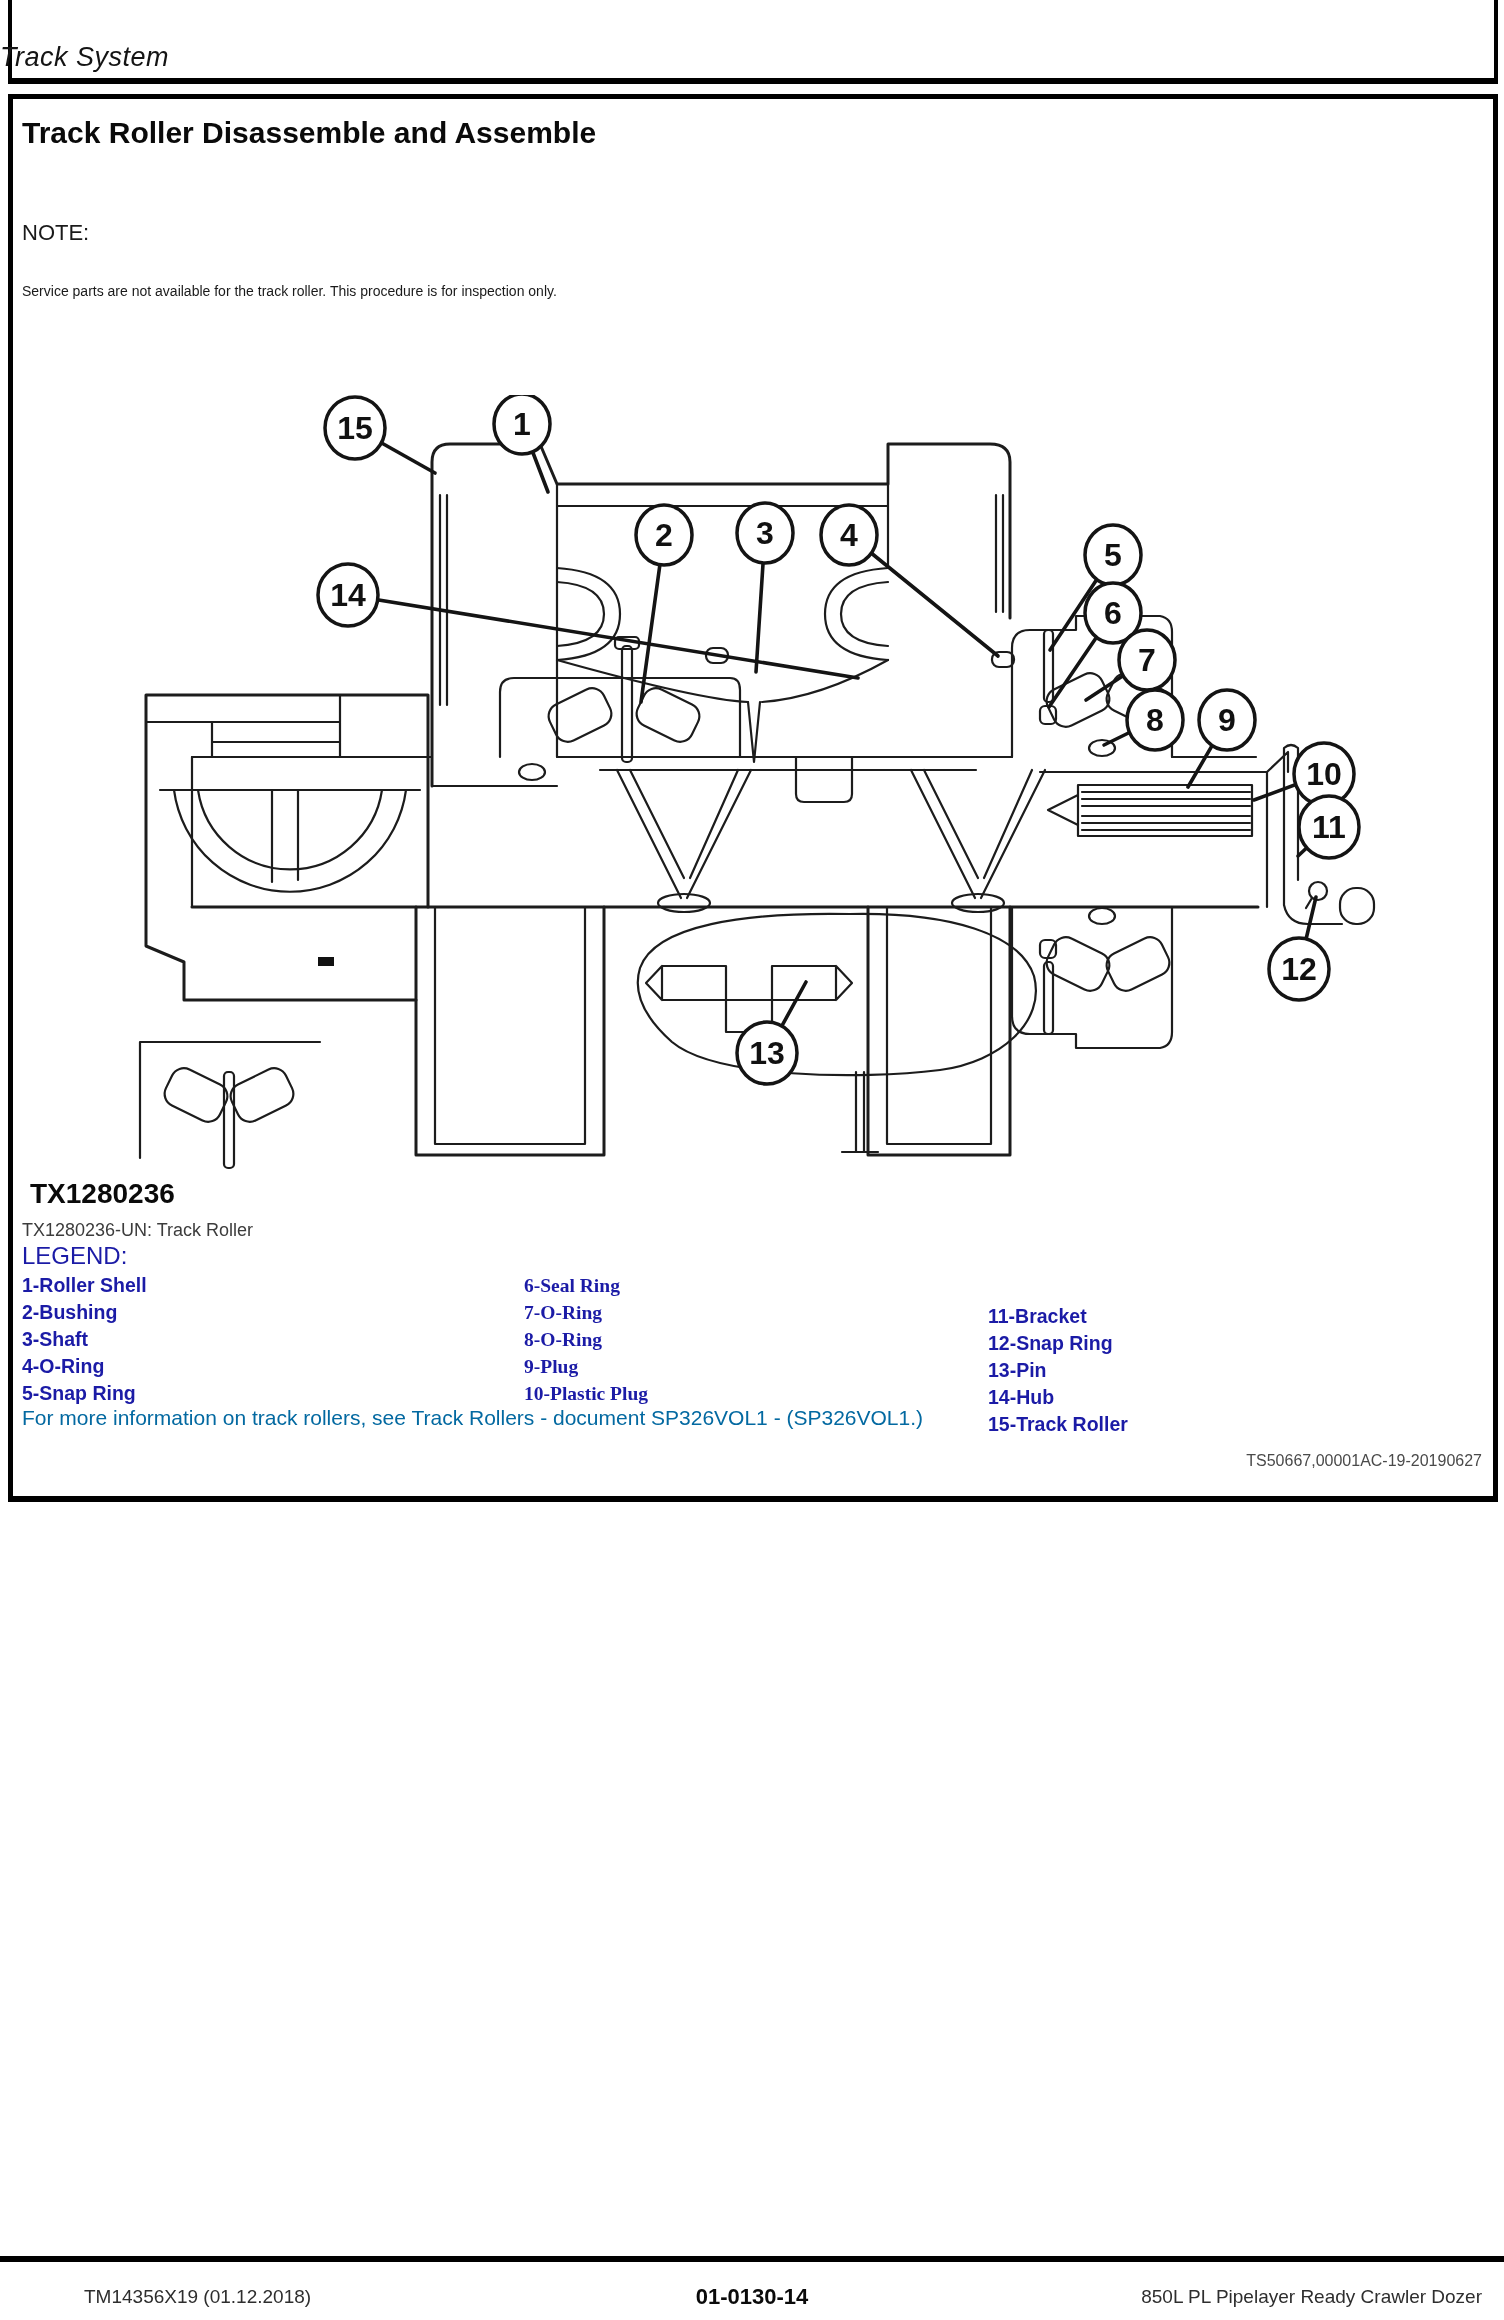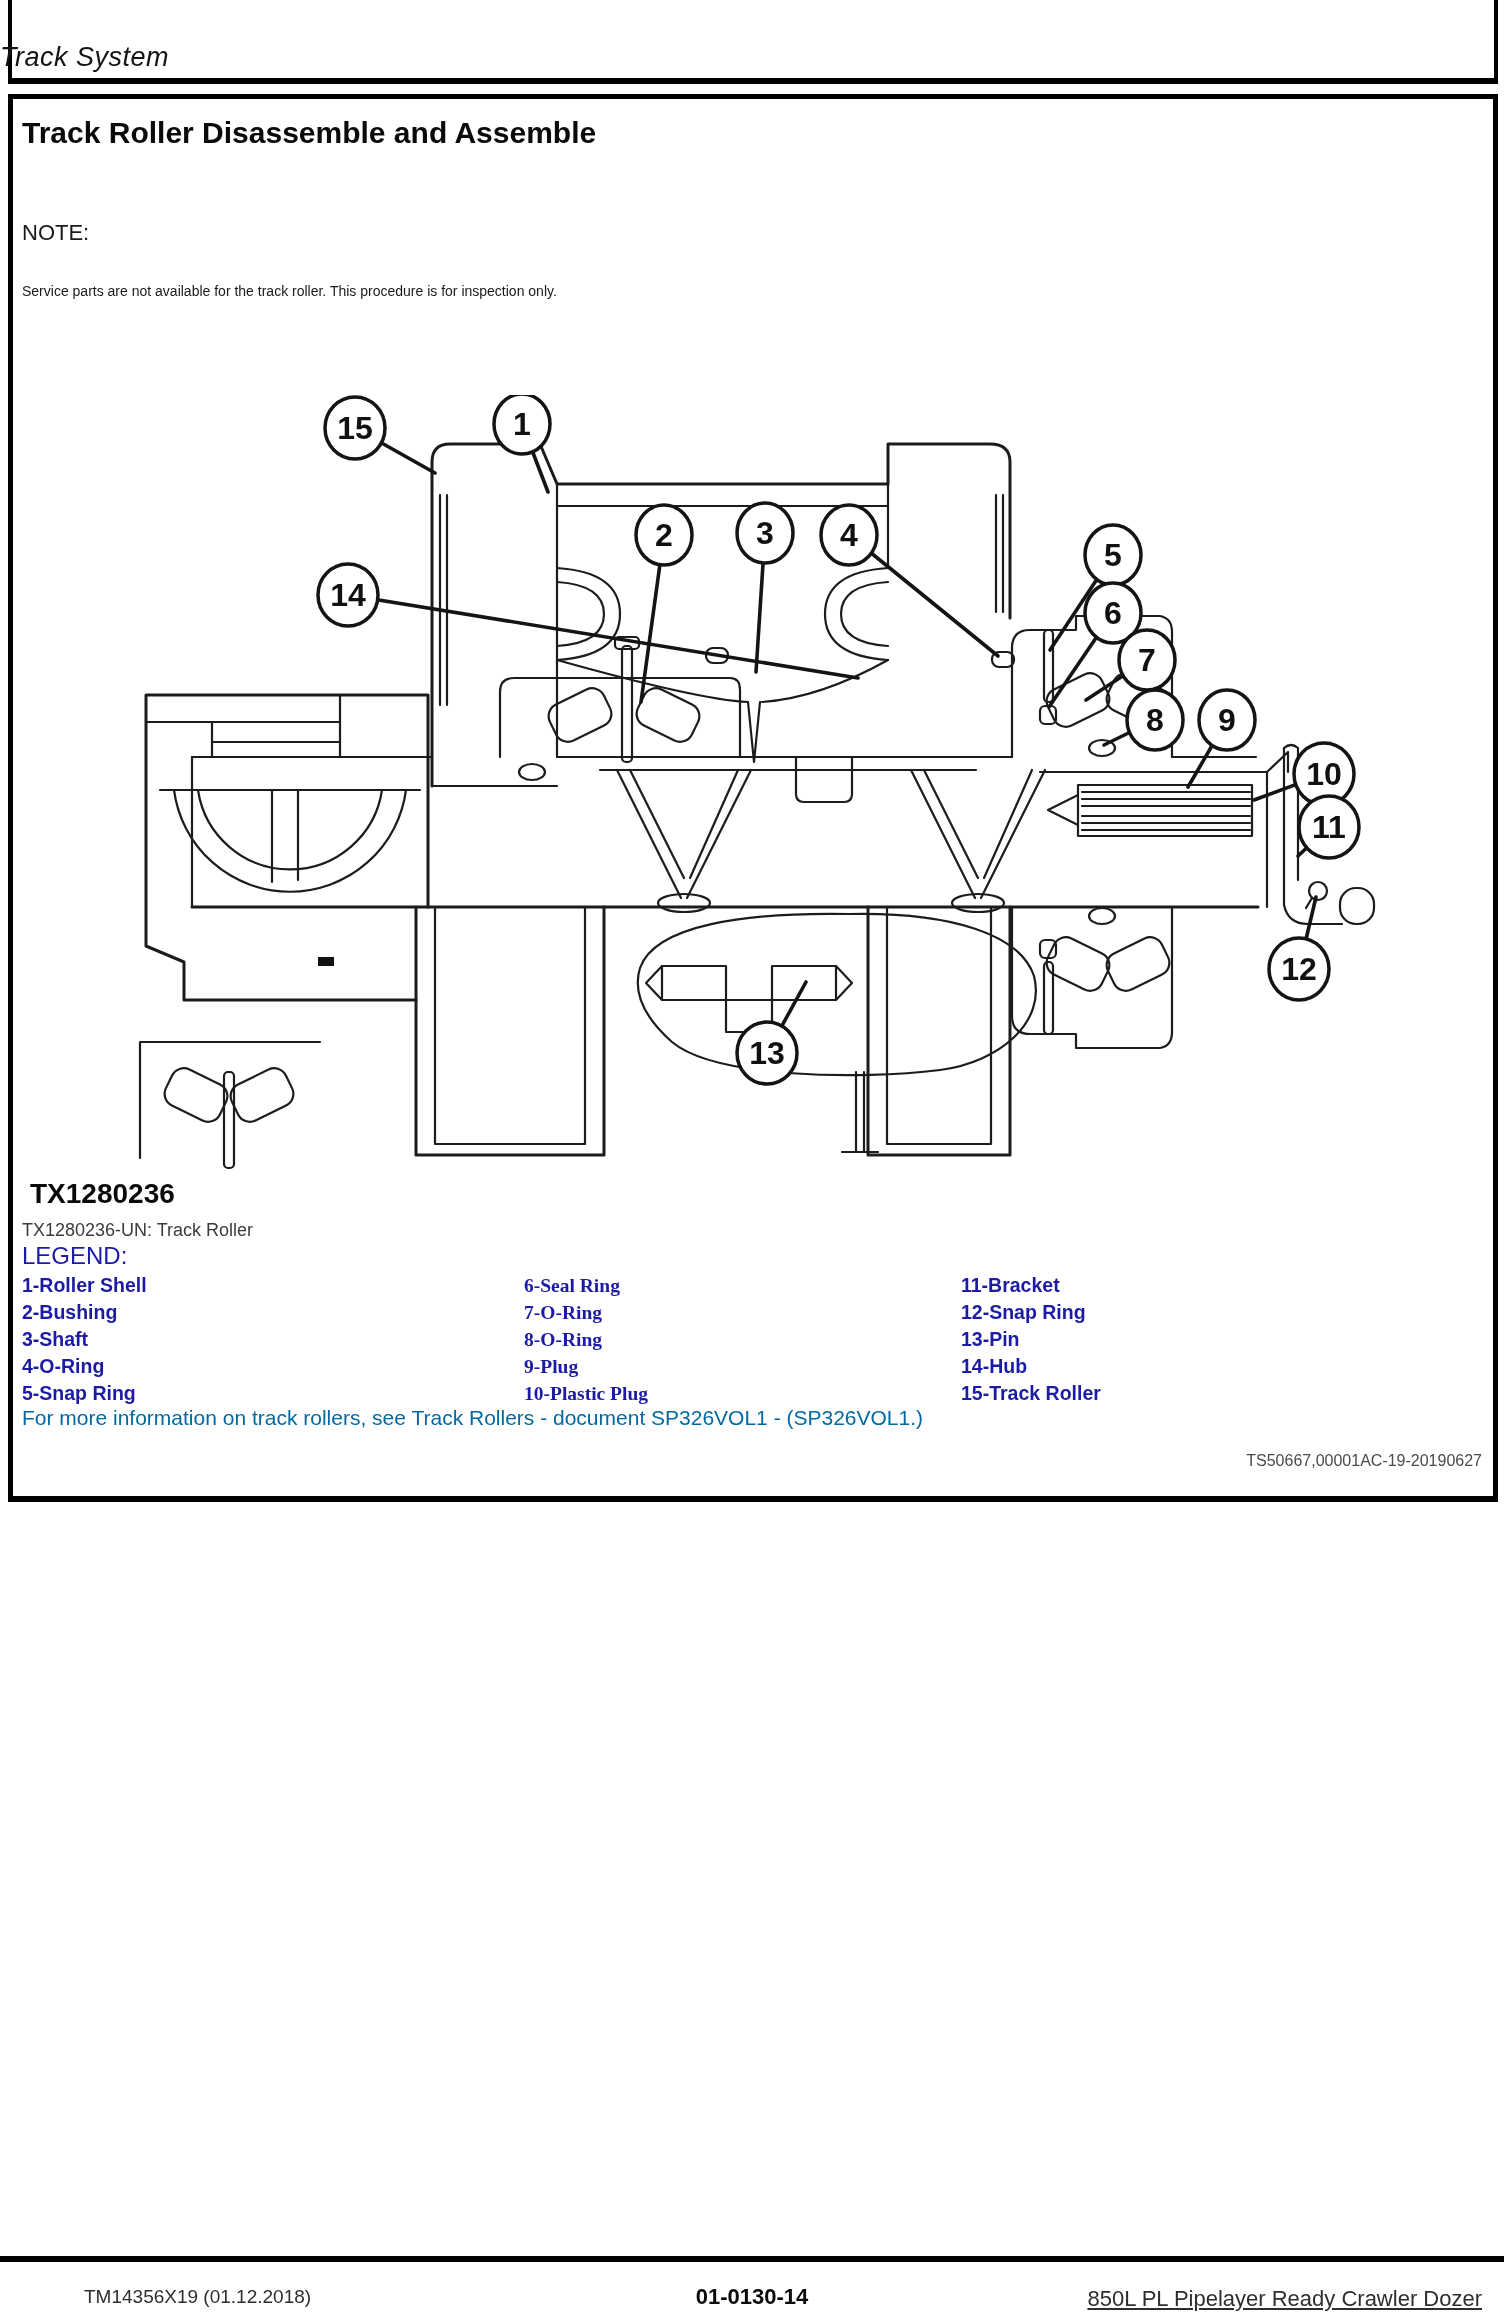--- a/index.html
+++ b/index.html
@@ -23,27 +23,27 @@
   #page-title{left:22px;top:116px;font-size:30px;font-weight:bold;color:#0a0a0a;}
   #note-label{left:22px;top:220px;font-size:22px;color:#1a1a1a;}
   #note-text{left:22px;top:283px;font-size:14px;color:#1a1a1a;}
   #figure-svg{left:0;top:395px;}
   #figure-id{left:30px;top:1178px;font-size:28px;font-weight:bold;color:#0a0a0a;}
   #figure-caption{left:22px;top:1220px;font-size:18px;color:#3c3c3c;}
   #legend-heading{left:22px;top:1242px;font-size:24px;color:#1b1ba6;}
   .legend-col{top:1272px;font-size:19.5px;font-weight:bold;color:#1b1ba6;line-height:27px;white-space:nowrap;}
   #legend-col-1{left:22px;}
   #legend-col-2{left:524px;font-family:Liberation Serif, serif;}
-  #legend-col-3{left:961px;}
+  #legend-col-3{left:988px;margin-top:31px;}
   #more-info{left:22px;top:1406px;font-size:21px;color:#0369a1;text-align:right;}
   #doc-code{left:1000px;top:1452px;width:482px;text-align:right;font-size:16px;color:#4a4a4a;}
   #footer-rule{left:0;top:2256px;width:1504px;height:6px;background:#000;}
   #footer-left{left:84px;top:2286px;font-size:19px;color:#2e2e2e;}
   #footer-center{left:0;top:2284px;width:100%;text-align:center;font-size:22px;font-weight:bold;color:#0a0a0a;}
-  #footer-right{right:22px;top:2286px;font-size:22px;color:#2e2e2e;text-decoration:underline;}
+  #footer-right{right:22px;top:2286px;font-size:19px;color:#2e2e2e;}
 
   
   .ln{fill:none;stroke:#1c1c1c;stroke-width:2.2;stroke-linejoin:round;stroke-linecap:round;}
   .ln2{fill:none;stroke:#1c1c1c;stroke-width:3;stroke-linejoin:round;stroke-linecap:round;}
   .ld{fill:none;stroke:#141414;stroke-width:3.6;stroke-linecap:round;}
   .callout-circle{fill:#ffffff;stroke:#141414;stroke-width:3.5;}
   .callout-num{font-family:"Liberation Sans",sans-serif;font-size:32px;font-weight:bold;fill:#111;text-anchor:middle;}
   .fillmark{fill:#111;stroke:none;}
 </style>
 </head>

